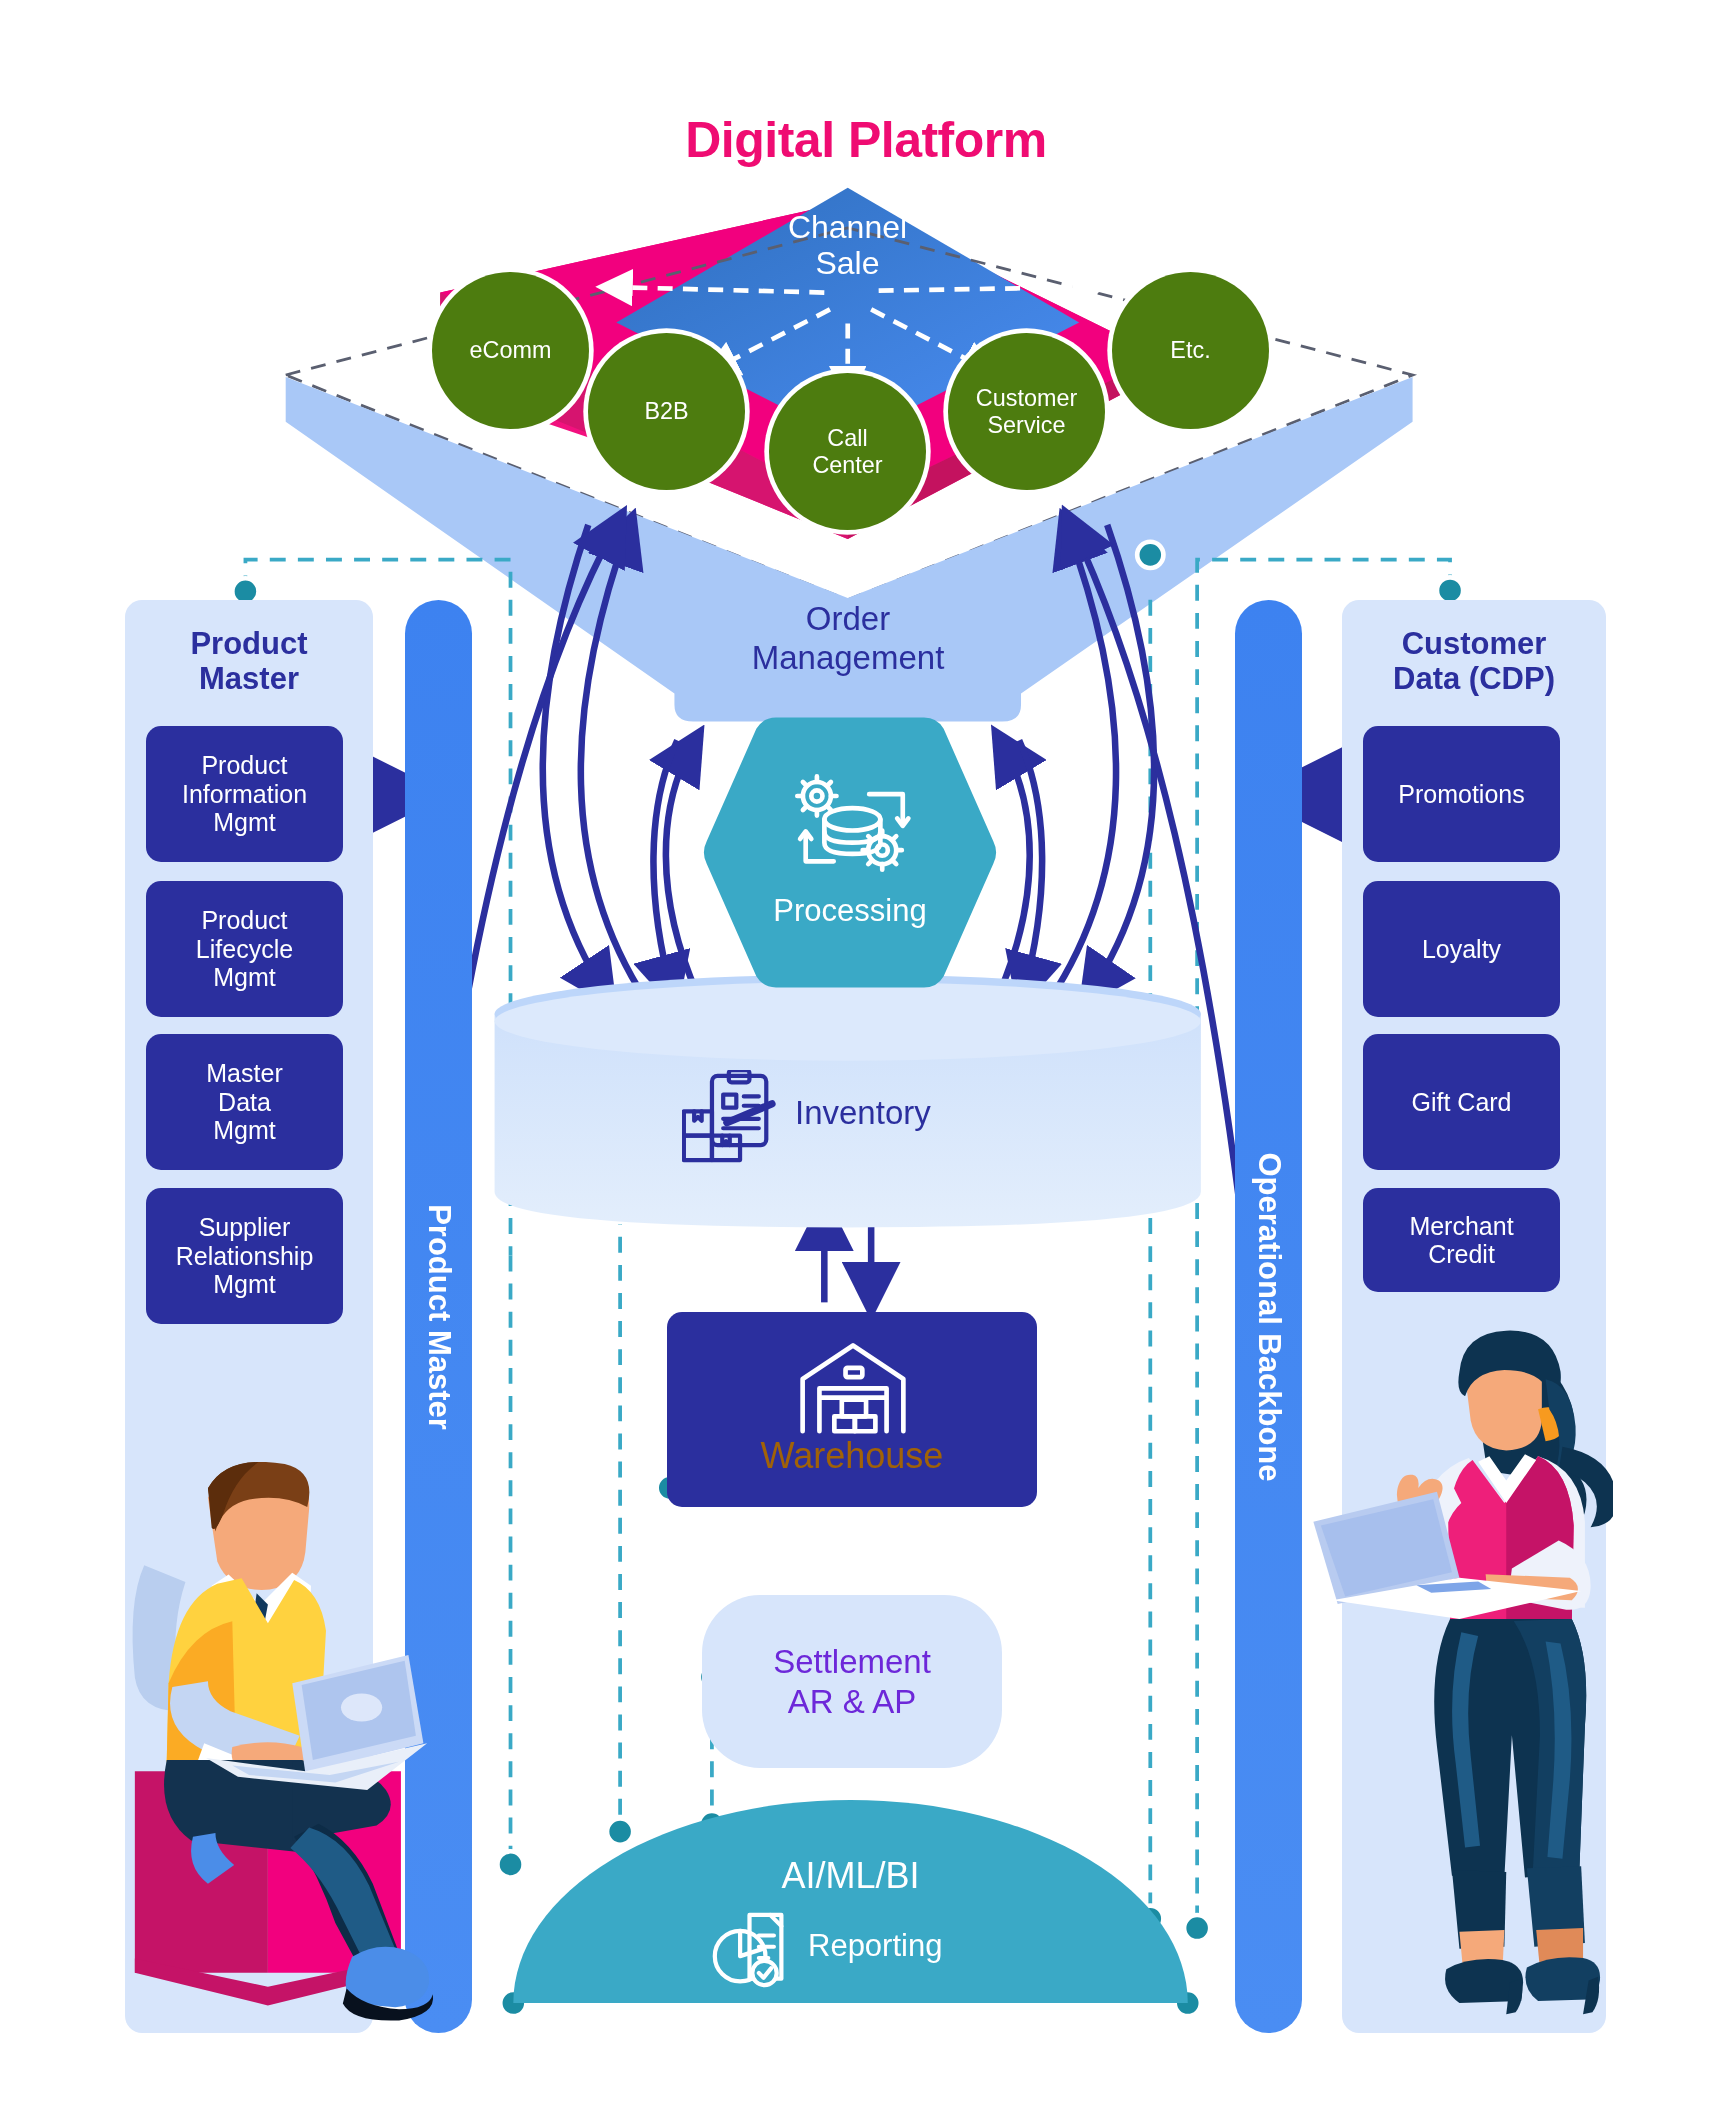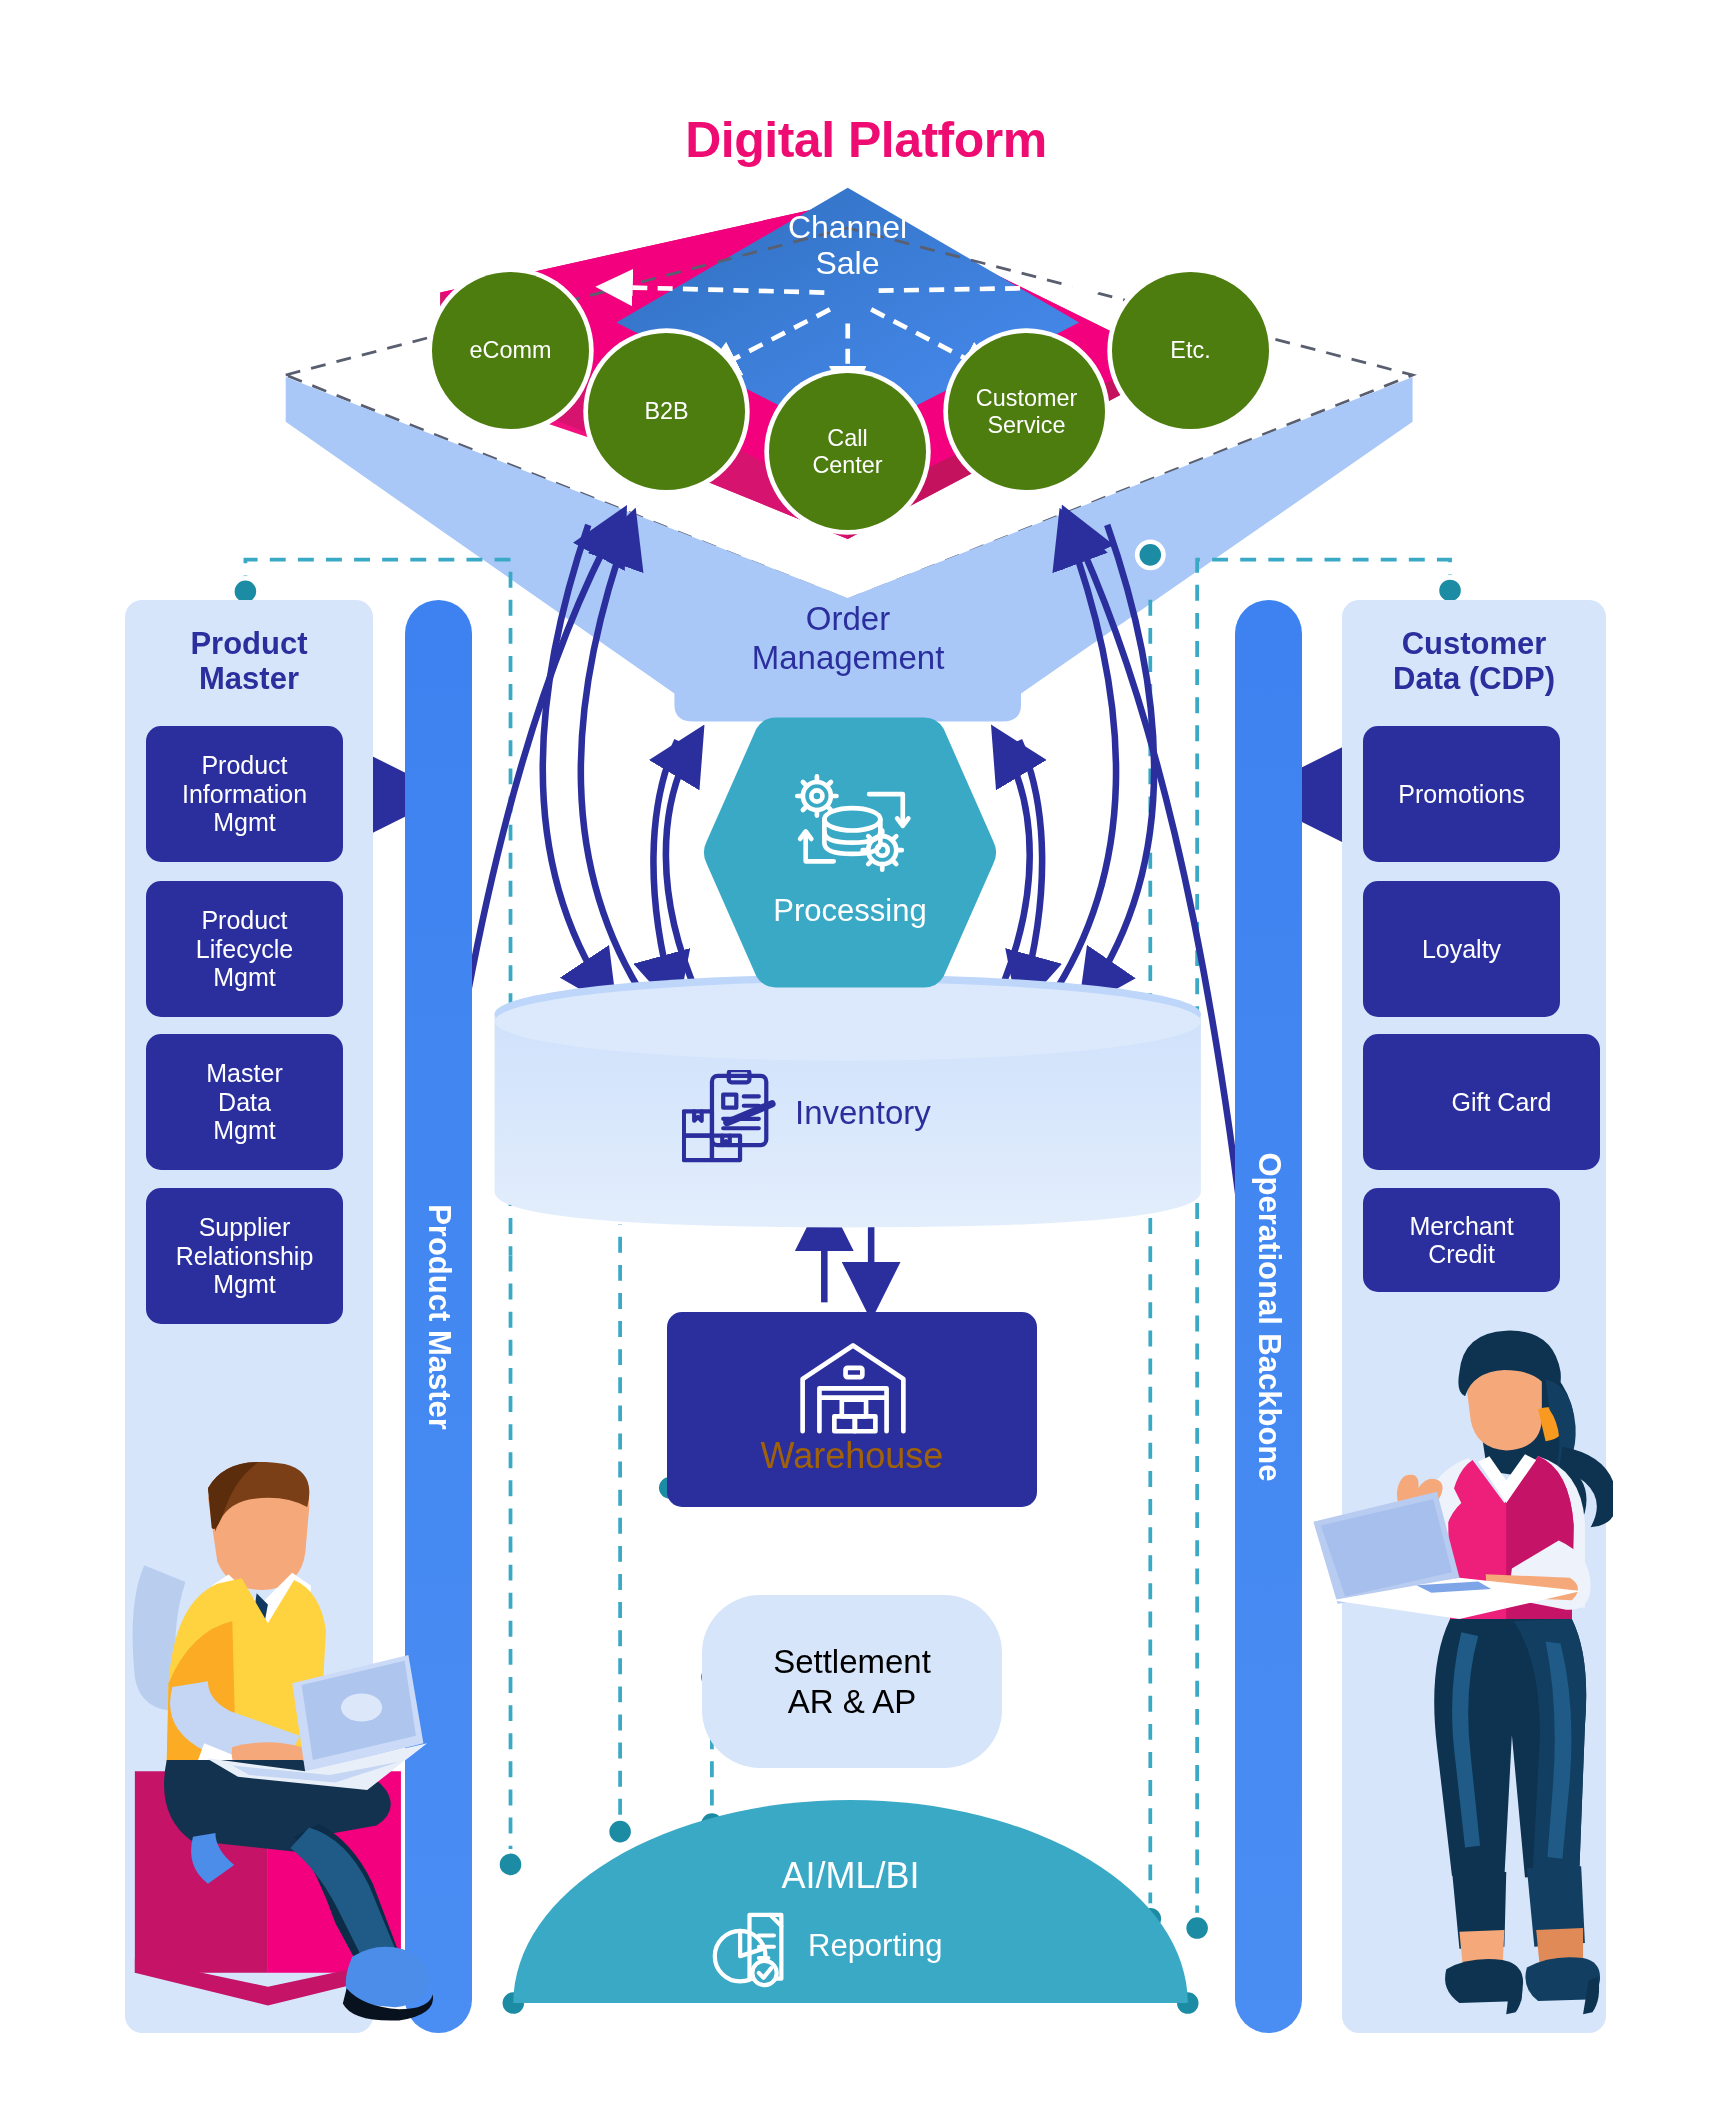--- a/index.html
+++ b/index.html
@@ -24,21 +24,21 @@
 
   
   .vbar{background:linear-gradient(180deg,#3d82f0,#4a8df3);border-radius:34px;}
   .vbar span{color:#fff;font-size:31px;font-weight:bold;white-space:nowrap;display:block;}
 
   
   #om-label{color:#2b2f9e;font-size:33px;font-weight:500;line-height:1.18;text-align:center;}
   #proc-label{color:#fff;font-size:31px;}
   #inv-label{color:#2b2f9e;font-size:33px;}
   #wh-label{color:#a16207;font-size:36px;}
-  #settle-label{color:#000000;font-size:33px;line-height:1.2;text-align:center;}
+  #settle-label{color:#6d28d9;font-size:33px;line-height:1.2;text-align:center;}
   #aiml-label{color:#fff;font-size:36px;}
   #rep-label{color:#fff;font-size:31px;}
 </style>
 </head>
 <body>
 
 <div id="stage">
 
   <div class="abs" id="title">Digital Platform</div>
 
@@ -233,21 +233,21 @@
   </div>
 
   <div class="abs ctr chip" style="left:1363px;top:726px;width:197px;height:136px;flex-direction:column;">
     <div>Promotions</div>
   </div>
 
   <div class="abs ctr chip" style="left:1363px;top:881px;width:197px;height:136px;flex-direction:column;">
     <div>Loyalty</div>
   </div>
 
-  <div class="abs ctr chip" style="left:1363px;top:1034px;width:197px;height:136px;flex-direction:column;padding-left:40px;">
+  <div class="abs ctr chip" style="left:1363px;top:1034px;width:197px;height:136px;flex-direction:column;">
     <div>Gift Card</div>
   </div>
 
   <div class="abs ctr chip" style="left:1363px;top:1188px;width:197px;height:104px;flex-direction:column;">
     <div>Merchant</div>
     <div>Credit</div>
   </div>
 
   <div class="abs vbar ctr" style="left:1235px;top:600px;width:67px;height:1433px;">
     <span style="transform:rotate(90deg);">Operational Backbone</span>

